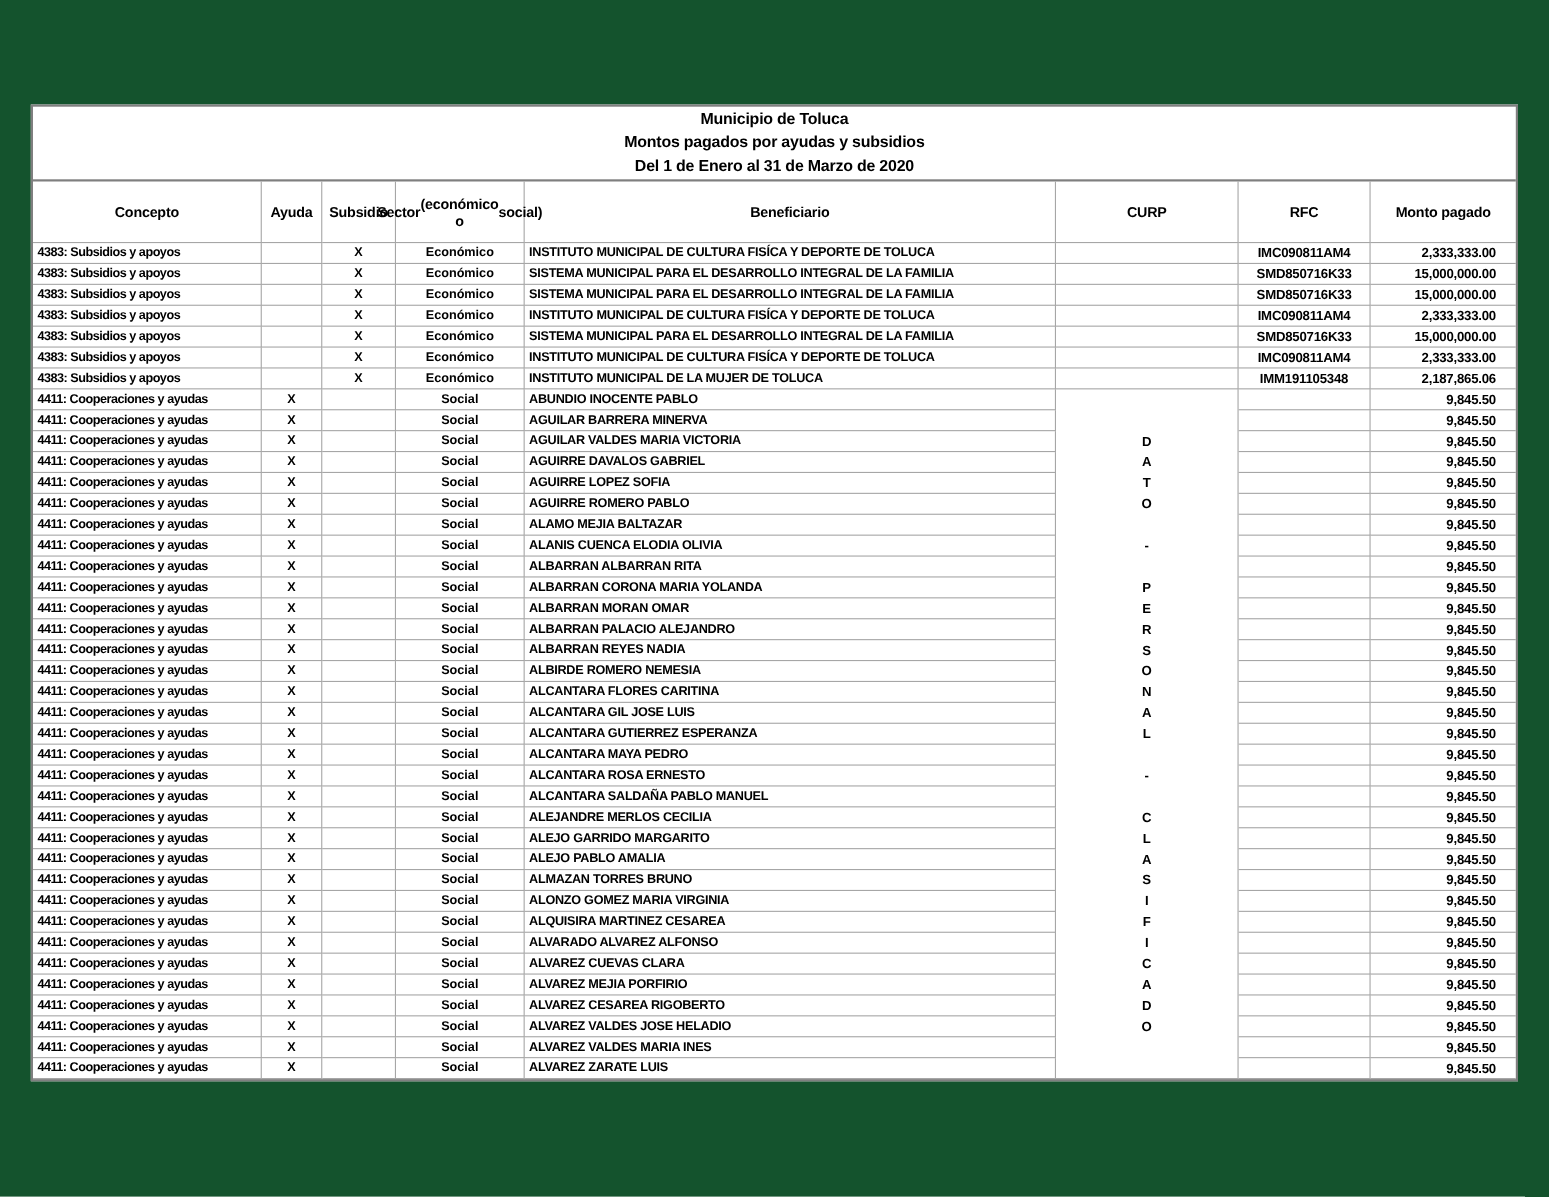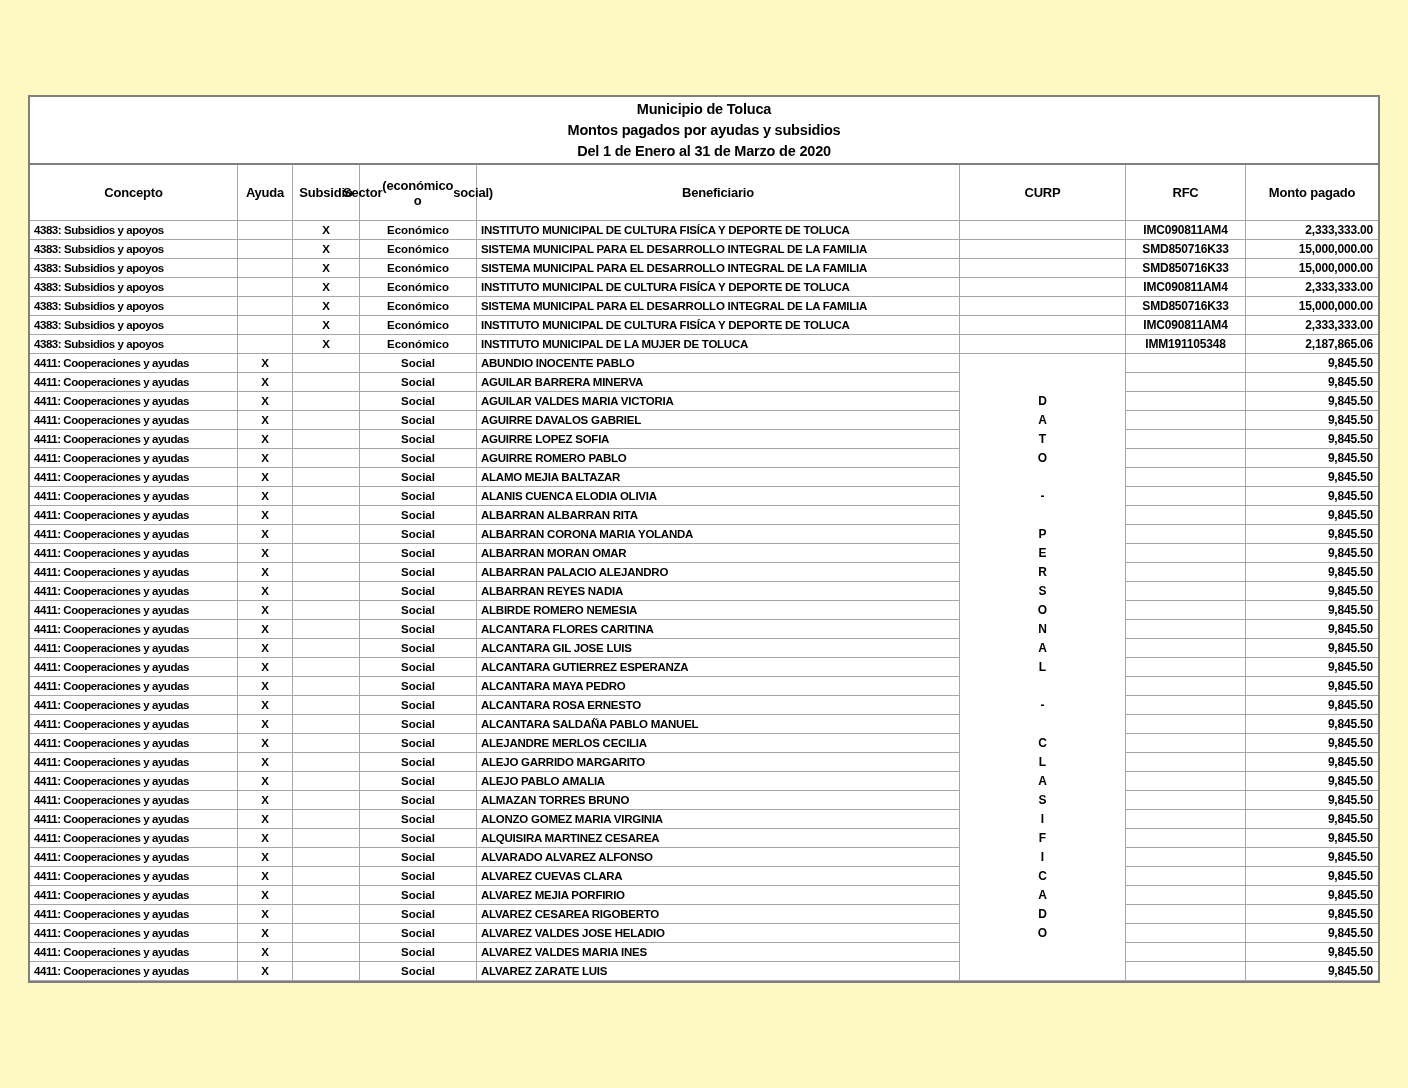--- a/index.html
+++ b/index.html
@@ -1,32 +1,32 @@
 <!DOCTYPE html>
 <html><head>
 <meta charset="utf-8">
 <style>
   html,body{margin:0;padding:0;background:#ffffff;}
   body{width:1408px;height:1088px;font-family:"Liberation Sans",sans-serif;-webkit-font-smoothing:antialiased;}
-  .page{position:relative;width:1408px;height:1088px;background:#fef9c3;overflow:hidden;}
+  .page{position:relative;width:1408px;height:1088px;background:#14532d;overflow:hidden;}
   .tblwrap{position:absolute;left:28px;top:95px;width:1348px;border:2px solid #7f7f7f;background:#fff;}
 
   .titlebox{height:66px;border-bottom:2px solid #7f7f7f;display:flex;flex-direction:column;justify-content:center;align-items:center;gap:3px;}
   .titlebox div{font-weight:700;font-size:14.5px;line-height:18px;color:#000;letter-spacing:-0.2px;}
 
   .hdr{display:grid;grid-template-columns:208px 55px 67px 117px 483px 166px 120px 132px;height:56px;}
   .hcell{border-right:1px solid #a6a6a6;border-bottom:1px solid #a6a6a6;display:flex;flex-direction:row;justify-content:center;align-items:center;text-align:center;font-weight:700;font-size:13px;line-height:15px;color:#000;box-sizing:border-box;letter-spacing:-0.2px;}
   .hcell:last-child{border-right:none;text-align:right;}
 
   .tbody{display:grid;grid-template-columns:208px 55px 67px 117px 483px 166px 120px 132px;grid-auto-rows:19px;grid-auto-flow:row;}
   .cell{box-sizing:border-box;border-right:1px solid #a6a6a6;border-bottom:1px solid #a6a6a6;display:flex;align-items:center;overflow:hidden;white-space:nowrap;font-weight:700;font-size:11.5px;color:#000;}
   .cell.col8{border-right:none;}
   .cell.left{justify-content:flex-start;padding-left:4px;}
   .cell.center{justify-content:center;}
-  .cell.right{justify-content:flex-end;padding-right:5px;}
+  .cell.right{justify-content:flex-end;padding-right:18px;}
   .cell.concepto{letter-spacing:-0.45px;font-size:11.5px;}
   .cell.benef{letter-spacing:-0.25px;}
   .cell.num{font-size:12px;letter-spacing:-0.2px;}
 
   .curp-merged{grid-column:6;grid-row:8 / span 33;box-sizing:border-box;border-right:1px solid #a6a6a6;border-bottom:1px solid #a6a6a6;display:block;padding:0;}
   .vletter{height:19px;line-height:19px;text-align:center;font-weight:700;font-size:12px;color:#000;}
 </style>
 </head>
 <body>
 

